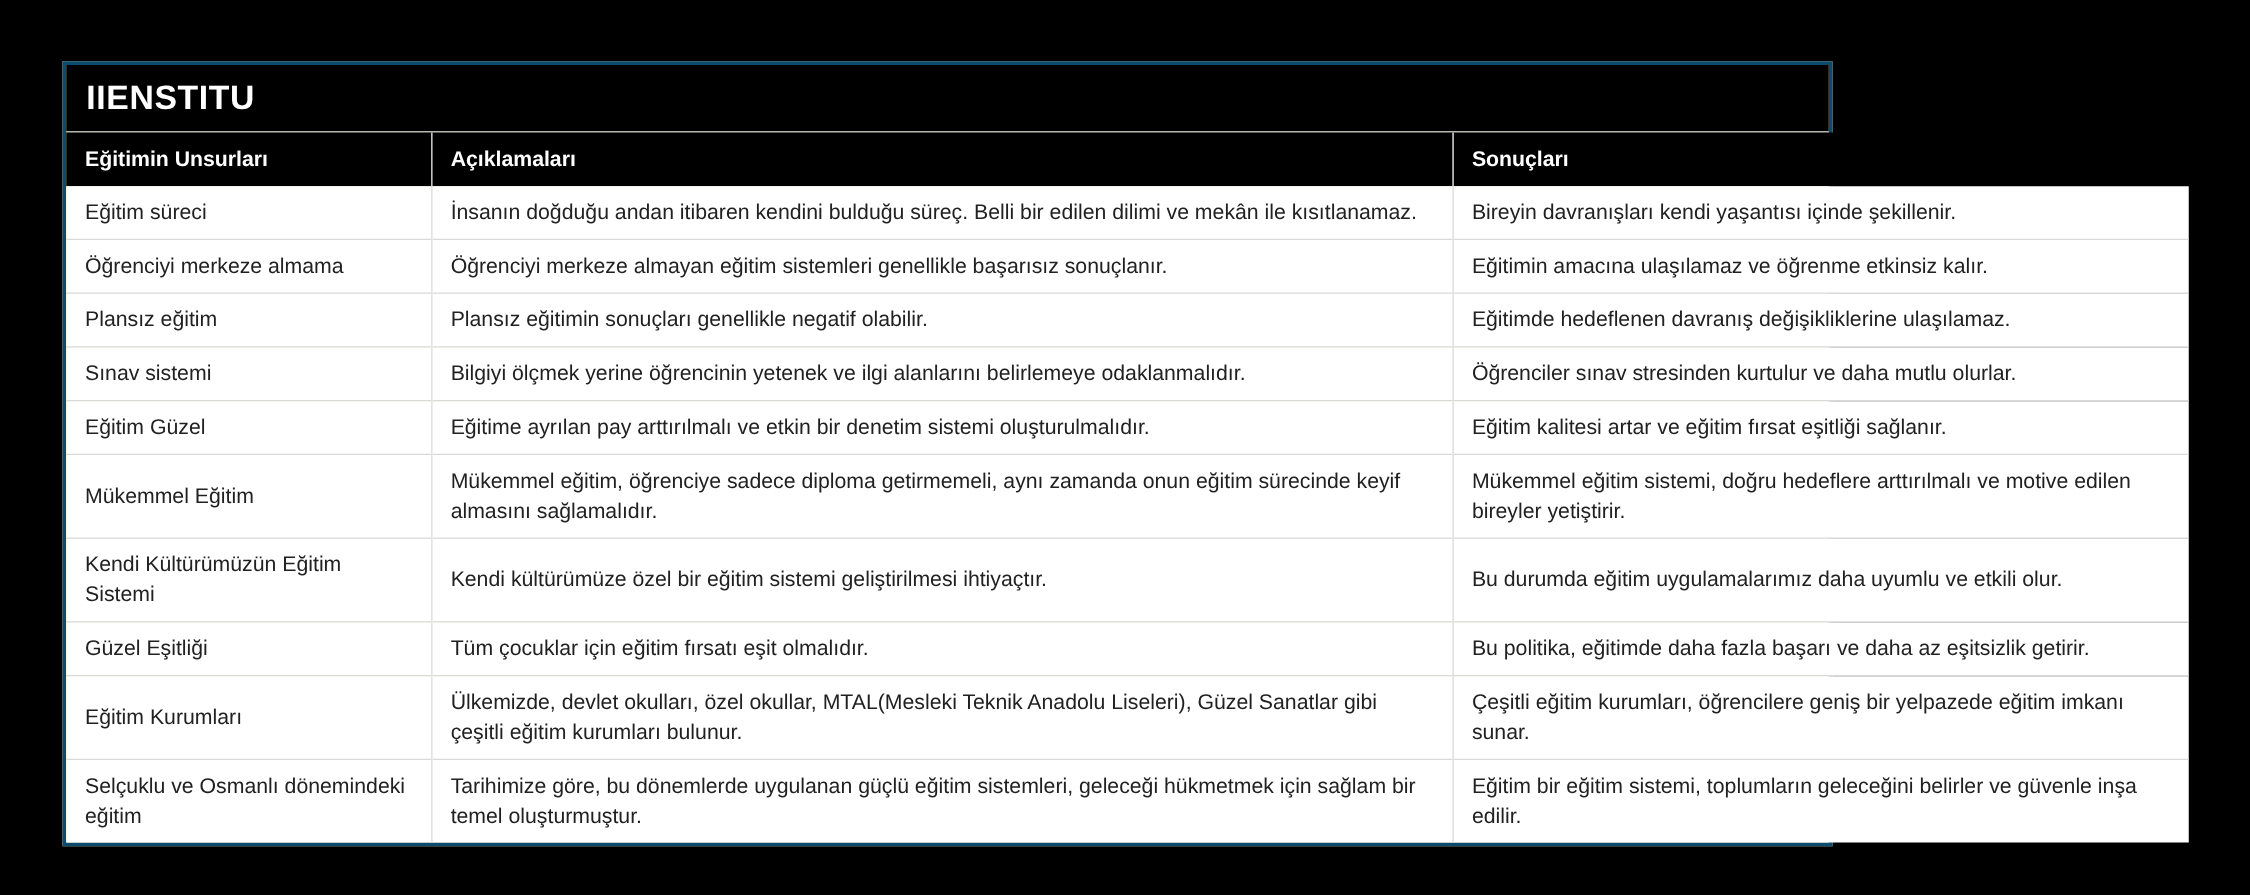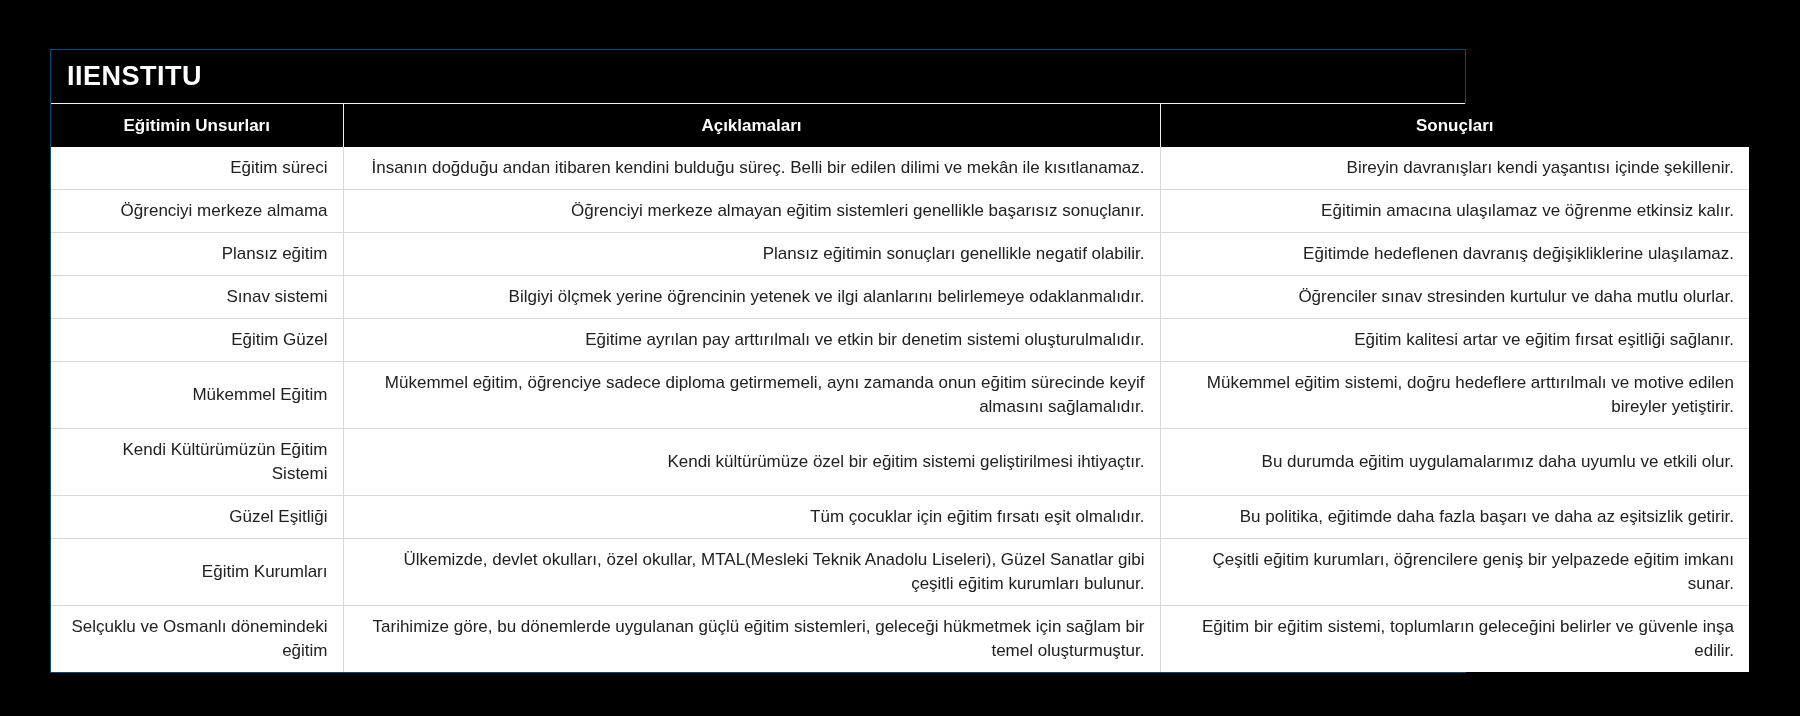--- a/index.html
+++ b/index.html
@@ -16,21 +16,21 @@
     height: 716px;
     background: #000000;
     overflow: hidden;
   }
   .table-frame {
     position: absolute;
     left: 50px;
     top: 49px;
     width: 1416px;
     box-sizing: border-box;
-    border: 1px solid #0c4a6e;
+    border: 3px solid #0c4a6e;
     background: #fef9c3;
   }
   .title-bar {
     background: #000000;
     color: #ffffff;
     height: 53px;
     display: flex;
     align-items: center;
     padding-left: 16px;
     font-size: 27px;
@@ -42,40 +42,39 @@
     width: 100%;
     border-collapse: collapse;
     table-layout: fixed;
   }
   table.edu-table col.c1 { width: 292px; }
   table.edu-table col.c2 { width: 817px; }
   table.edu-table col.c3 { width: 589px; }
   table.edu-table thead th {
     background: #000000;
     color: #ffffff;
-    text-align: center;
+    text-align: left;
     font-size: 17px;
     font-weight: 700;
     height: 43px;
     padding: 0 15px;
     border-right: 1px solid #f2f2f2;
     vertical-align: middle;
   }
   table.edu-table thead th:last-child { border-right: none; }
   table.edu-table tbody td {
     background: #ffffff;
     color: #212121;
     font-size: 17px;
     line-height: 24px;
     padding: 9px 15px;
     border-top: 1px solid #d9d9d9;
     border-right: 1px solid #d9d9d9;
     vertical-align: middle;
     word-wrap: break-word;
-    text-align: right;
   }
   table.edu-table tbody tr:first-child td { border-top: none; }
   table.edu-table tbody td:last-child { border-right: none; }
 </style>
 </head>
 <body>
 
 <div class="stage">
   <div class="table-frame">
     <div class="title-bar">

